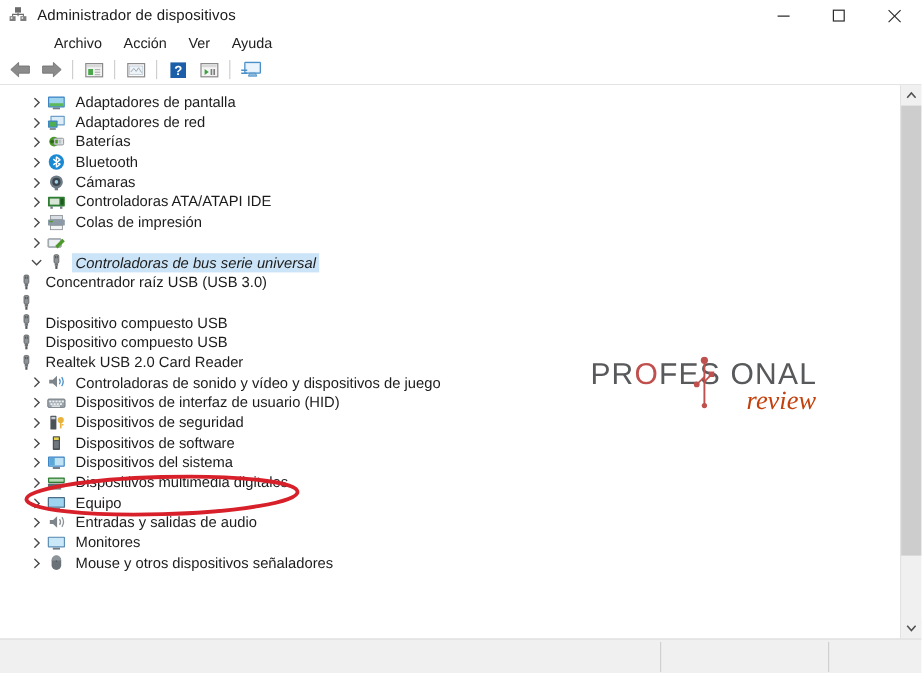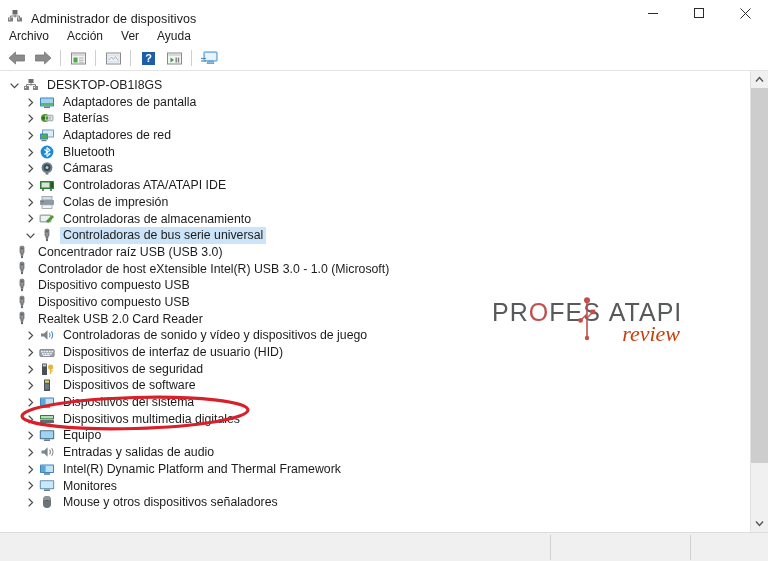--- a/index.html
+++ b/index.html
@@ -7,32 +7,32 @@
     width:768px;height:561px;overflow:hidden;
     font-family:"Liberation Sans","DejaVu Sans",sans-serif;
     background:#ffffff;color:#000;
     -webkit-font-smoothing:antialiased;
   }
   .window{position:relative;width:768px;height:561px;background:#ffffff;}
 
   
   .titlebar{
     position:absolute;left:0;top:0;width:768px;height:26px;
-    background:#ffffff;display:flex;align-items:flex-end;
+    background:#ffffff;display:flex;align-items:center;
   }
   .title-icon{width:18px;height:18px;margin-left:6px;margin-right:7px;flex:0 0 auto;position:relative;}
   .title-text{font-size:12.5px;color:#1a1a1a;letter-spacing:0.1px;}
   .win-buttons{position:absolute;right:0;top:0;height:26px;display:flex;}
   .win-btn{width:46px;height:26px;display:flex;align-items:center;justify-content:center;}
   .win-btn svg{display:block;}
 
   
   .menubar{
     position:absolute;left:0;top:26px;width:609px;height:20px;
-    display:flex;align-items:flex-start;background:#ffffff;
+    display:flex;align-items:flex-start;background:#ffffff;padding-left:36px;
   }
   .menu-item{font-size:12px;color:#222;padding:0 9px;line-height:20px;cursor:default;}
   .menu-item:first-child{padding-left:9px;}
 
   
   .toolbar{
     position:absolute;left:0;top:46px;width:768px;height:24px;
     background:#ffffff;display:flex;align-items:center;
   }
   .tb-sep{width:1px;height:16px;background:#cfcfcf;margin:0 4px;}
@@ -52,21 +52,21 @@
   .row{
     position:relative;height:16.7px;display:flex;align-items:center;
     white-space:nowrap;font-size:12.3px;color:#1c1c1c;
   }
   .row .chev{
     width:11px;height:11px;flex:0 0 auto;position:relative;margin-right:3px;
   }
   .row .chev svg{display:block;}
   .row .ico{width:16px;height:15px;flex:0 0 auto;margin-right:5px;position:relative;}
   .row .lbl{line-height:16.7px;padding:0 3px;}
-  .row.selected .lbl{background:#cce4f7;}
+  .row.selected .lbl{background:#cce4f7;font-style:italic;}
   .depth0{padding-left:9px;}
   .depth1{padding-left:25px;}
   .depth2{}
   .depth2 .chev{visibility:hidden;}
 
   
   .vscroll{
     position:absolute;right:0;top:71px;width:17px;height:461px;
     background:#f0f0f0;border-left:1px solid #e2e2e2;
   }
@@ -202,50 +202,48 @@
         <path d="M8 11 L13 11 L14 13.5 L7 13.5 Z" fill="#8fb9d9" stroke="#4a90c8" stroke-width="0.7"></path>
         <path d="M1 8.5 L6 8.5" stroke="#4a90c8" stroke-width="1.2"></path>
         <path d="M1 11 L6 11" stroke="#4a90c8" stroke-width="1.2"></path>
       </svg>
     </div>
   </div>
   <div class="toolbar-underline"></div>
 
   <div class="content">
     <div class="tree" id="tree-root">
-        <div class="row depth0">
-          <span class="chev">
-            <svg width="11" height="11" viewBox="0 0 11 11">
-              <path d="M2 4 L5.5 7.6 L9 4" stroke="#4a4a4a" stroke-width="1.15" fill="none" stroke-linecap="round"></path>
-            </svg>
-          </span>
-          <span class="ico"><svg width="16" height="15" viewBox="0 0 16 15">
-              <rect x="5.5" y="1" width="5" height="4" fill="#6f6f6f"></rect>
-              <rect x="7.6" y="5" width="0.8" height="2.6" fill="#6f6f6f"></rect>
-              <rect x="1" y="8" width="5" height="4" fill="#828282"></rect>
-              <rect x="10" y="8" width="5" height="4" fill="#828282"></rect>
-              <rect x="1.9" y="8.9" width="1.2" height="1.1" fill="#fff"></rect>
-              <rect x="10.9" y="8.9" width="1.2" height="1.1" fill="#fff"></rect>
-              <path d="M3.5 8 L3.5 6.6 L12.5 6.6 L12.5 8" stroke="#6f6f6f" stroke-width="0.9" fill="none"></path>
-            </svg></span>
-          <span class="lbl">DESKTOP-OB1I8GS</span>
-        </div>
         <div class="row depth1">
           <span class="chev">
             <svg width="11" height="11" viewBox="0 0 11 11">
               <path d="M4 2 L7.6 5.5 L4 9" stroke="#4a4a4a" stroke-width="1.15" fill="none" stroke-linecap="round"></path>
             </svg>
           </span>
           <span class="ico"><svg width="16" height="15" viewBox="0 0 16 15">
               <rect x="1" y="2.5" width="14" height="9" rx="0.8" fill="#3f84c4"></rect>
               <rect x="2" y="3.5" width="12" height="7" fill="#9fd4f0"></rect>
               <rect x="2" y="8" width="12" height="2.5" fill="#5cb85c"></rect>
               <rect x="5" y="11.5" width="6" height="1.6" fill="#6e7c88"></rect>
             </svg></span>
           <span class="lbl">Adaptadores de pantalla</span>
+        </div>
+        <div class="row depth1">
+          <span class="chev">
+            <svg width="11" height="11" viewBox="0 0 11 11">
+              <path d="M4 2 L7.6 5.5 L4 9" stroke="#4a4a4a" stroke-width="1.15" fill="none" stroke-linecap="round"></path>
+            </svg>
+          </span>
+          <span class="ico"><svg width="16" height="15" viewBox="0 0 16 15">
+              <rect x="3" y="1.5" width="12" height="8" rx="0.6" fill="#6d9fc9"></rect>
+              <rect x="4" y="2.5" width="10" height="6" fill="#dcedf8"></rect>
+              <rect x="1" y="5.5" width="8" height="6" rx="0.6" fill="#3f84c4"></rect>
+              <rect x="2" y="6.5" width="6" height="4" fill="#4fae4f"></rect>
+              <rect x="2.5" y="11.8" width="5" height="1.4" fill="#6e7c88"></rect>
+            </svg></span>
+          <span class="lbl">Adaptadores de red</span>
         </div>
         <div class="row depth1">
           <span class="chev">
             <svg width="11" height="11" viewBox="0 0 11 11">
               <path d="M4 2 L7.6 5.5 L4 9" stroke="#4a4a4a" stroke-width="1.15" fill="none" stroke-linecap="round"></path>
             </svg>
           </span>
           <span class="ico"><svg width="16" height="15" viewBox="0 0 16 15">
               <path d="M2 7 a4 4 0 0 1 8 0 a4 4 0 0 1 -8 0" fill="#4c9a2a"></path>
               <rect x="6" y="4.2" width="8" height="5.6" rx="1" fill="#dfe3e6" stroke="#8b9196" stroke-width="0.8"></rect>
@@ -255,35 +253,20 @@
             </svg></span>
           <span class="lbl">Baterías</span>
         </div>
         <div class="row depth1">
           <span class="chev">
             <svg width="11" height="11" viewBox="0 0 11 11">
               <path d="M4 2 L7.6 5.5 L4 9" stroke="#4a4a4a" stroke-width="1.15" fill="none" stroke-linecap="round"></path>
             </svg>
           </span>
           <span class="ico"><svg width="16" height="15" viewBox="0 0 16 15">
-              <rect x="3" y="1.5" width="12" height="8" rx="0.6" fill="#6d9fc9"></rect>
-              <rect x="4" y="2.5" width="10" height="6" fill="#dcedf8"></rect>
-              <rect x="1" y="5.5" width="8" height="6" rx="0.6" fill="#3f84c4"></rect>
-              <rect x="2" y="6.5" width="6" height="4" fill="#4fae4f"></rect>
-              <rect x="2.5" y="11.8" width="5" height="1.4" fill="#6e7c88"></rect>
-            </svg></span>
-          <span class="lbl">Adaptadores de red</span>
-        </div>
-        <div class="row depth1">
-          <span class="chev">
-            <svg width="11" height="11" viewBox="0 0 11 11">
-              <path d="M4 2 L7.6 5.5 L4 9" stroke="#4a4a4a" stroke-width="1.15" fill="none" stroke-linecap="round"></path>
-            </svg>
-          </span>
-          <span class="ico"><svg width="16" height="15" viewBox="0 0 16 15">
               <circle cx="8" cy="7" r="6.4" fill="#1a8ad4"></circle>
               <path d="M8 2.6 L11 5.2 L5.4 9.4 M8 11.4 L11 8.8 L5.4 4.6" stroke="#fff" stroke-width="1.2" fill="none" stroke-linejoin="round"></path>
               <line x1="8" y1="2.6" x2="8" y2="11.4" stroke="#fff" stroke-width="1.2"></line>
             </svg></span>
           <span class="lbl">Bluetooth</span>
         </div>
         <div class="row depth1">
           <span class="chev">
             <svg width="11" height="11" viewBox="0 0 11 11">
               <path d="M4 2 L7.6 5.5 L4 9" stroke="#4a4a4a" stroke-width="1.15" fill="none" stroke-linecap="round"></path>
@@ -330,21 +313,20 @@
           <span class="chev">
             <svg width="11" height="11" viewBox="0 0 11 11">
               <path d="M4 2 L7.6 5.5 L4 9" stroke="#4a4a4a" stroke-width="1.15" fill="none" stroke-linecap="round"></path>
             </svg>
           </span>
           <span class="ico"><svg width="16" height="15" viewBox="0 0 16 15">
               <rect x="1" y="4" width="11" height="7" rx="0.6" fill="#bfc7cd" stroke="#7d858b" stroke-width="0.7"></rect>
               <rect x="2" y="5" width="9" height="5" fill="#eef1f3"></rect>
               <path d="M7 10 L13 4 L15 6 L9 12 Z" fill="#4c9a2a"></path>
             </svg></span>
-          <span class="lbl">Controladoras de almacenamiento</span>
         </div>
         <div class="row depth1 selected">
           <span class="chev">
             <svg width="11" height="11" viewBox="0 0 11 11">
               <path d="M2 4 L5.5 7.6 L9 4" stroke="#4a4a4a" stroke-width="1.15" fill="none" stroke-linecap="round"></path>
             </svg>
           </span>
           <span class="ico"><svg width="16" height="15" viewBox="0 0 16 15">
               <rect x="6" y="1.2" width="4" height="7.2" rx="1.2" fill="#8e9295" stroke="#5f6365" stroke-width="0.7"></rect>
               <rect x="6.9" y="2.4" width="0.9" height="1.9" fill="#54585a"></rect>
@@ -367,21 +349,20 @@
         </div>
         <div class="row depth2">
           <span class="chev"></span>
           <span class="ico"><svg width="16" height="15" viewBox="0 0 16 15">
               <rect x="6" y="1.2" width="4" height="7.2" rx="1.2" fill="#8e9295" stroke="#5f6365" stroke-width="0.7"></rect>
               <rect x="6.9" y="2.4" width="0.9" height="1.9" fill="#54585a"></rect>
               <rect x="8.3" y="2.4" width="0.9" height="1.9" fill="#54585a"></rect>
               <rect x="6.6" y="8.4" width="2.8" height="2.1" fill="#6f7376"></rect>
               <rect x="7.1" y="10.5" width="1.8" height="2.6" fill="#54585a"></rect>
             </svg></span>
-          <span class="lbl">Controlador de host eXtensible Intel(R) USB 3.0 - 1.0 (Microsoft)</span>
         </div>
         <div class="row depth2">
           <span class="chev"></span>
           <span class="ico"><svg width="16" height="15" viewBox="0 0 16 15">
               <rect x="6" y="1.2" width="4" height="7.2" rx="1.2" fill="#8e9295" stroke="#5f6365" stroke-width="0.7"></rect>
               <rect x="6.9" y="2.4" width="0.9" height="1.9" fill="#54585a"></rect>
               <rect x="8.3" y="2.4" width="0.9" height="1.9" fill="#54585a"></rect>
               <rect x="6.6" y="8.4" width="2.8" height="2.1" fill="#6f7376"></rect>
               <rect x="7.1" y="10.5" width="1.8" height="2.6" fill="#54585a"></rect>
             </svg></span>
@@ -525,34 +506,20 @@
             </svg></span>
           <span class="lbl">Entradas y salidas de audio</span>
         </div>
         <div class="row depth1">
           <span class="chev">
             <svg width="11" height="11" viewBox="0 0 11 11">
               <path d="M4 2 L7.6 5.5 L4 9" stroke="#4a4a4a" stroke-width="1.15" fill="none" stroke-linecap="round"></path>
             </svg>
           </span>
           <span class="ico"><svg width="16" height="15" viewBox="0 0 16 15">
-              <rect x="1" y="2.5" width="14" height="8.5" rx="0.8" fill="#3f84c4"></rect>
-              <rect x="2" y="3.5" width="12" height="6.5" fill="#bfe2f5"></rect>
-              <rect x="2" y="3.5" width="4.6" height="6.5" fill="#5ba7d8"></rect>
-              <rect x="5" y="11.2" width="6" height="1.6" fill="#6e7c88"></rect>
-            </svg></span>
-          <span class="lbl">Intel(R) Dynamic Platform and Thermal Framework</span>
-        </div>
-        <div class="row depth1">
-          <span class="chev">
-            <svg width="11" height="11" viewBox="0 0 11 11">
-              <path d="M4 2 L7.6 5.5 L4 9" stroke="#4a4a4a" stroke-width="1.15" fill="none" stroke-linecap="round"></path>
-            </svg>
-          </span>
-          <span class="ico"><svg width="16" height="15" viewBox="0 0 16 15">
               <rect x="0.8" y="2.2" width="14.4" height="9" rx="0.8" fill="#5f8fb5"></rect>
               <rect x="1.8" y="3.2" width="12.4" height="7" fill="#cbe8f8"></rect>
               <rect x="5" y="11.4" width="6" height="1.6" fill="#6e7c88"></rect>
             </svg></span>
           <span class="lbl">Monitores</span>
         </div>
         <div class="row depth1">
           <span class="chev">
             <svg width="11" height="11" viewBox="0 0 11 11">
               <path d="M4 2 L7.6 5.5 L4 9" stroke="#4a4a4a" stroke-width="1.15" fill="none" stroke-linecap="round"></path>
@@ -561,21 +528,21 @@
           <span class="ico"><svg width="16" height="15" viewBox="0 0 16 15">
               <path d="M4 5 a4 4 0 0 1 8 0 v4 a4 4 0 0 1 -8 0 Z" fill="#6b7379"></path>
               <line x1="8" y1="1.4" x2="8" y2="6" stroke="#3c4246" stroke-width="1"></line>
               <path d="M4 5 a4 4 0 0 1 8 0 Z" fill="#8d959b"></path>
             </svg></span>
           <span class="lbl">Mouse y otros dispositivos señaladores</span>
         </div>
       </div>
 
     <div class="watermark">
-      <div class="wm-top"><span>PR</span><span class="wm-o">O</span><span>FES</span><span style="opacity:0">I</span><span>ATAPI</span></div>
+      <div class="wm-top"><span>PR</span><span class="wm-o">O</span><span>FES</span><span style="opacity:0">I</span><span>ONAL</span></div>
       <svg class="wm-usb" width="22" height="46" viewBox="0 0 22 46">
         <line x1="11" y1="4" x2="11" y2="40" stroke="#c0504d" stroke-width="1.6"></line>
         <circle cx="11" cy="3.2" r="3" fill="#c0504d"></circle>
         <line x1="11" y1="17" x2="5" y2="23" stroke="#c0504d" stroke-width="1.4"></line>
         <line x1="11" y1="21" x2="17" y2="15" stroke="#c0504d" stroke-width="1.4"></line>
         <circle cx="4.6" cy="23.4" r="2.4" fill="#c0504d"></circle>
         <rect x="14.6" y="12.6" width="4.6" height="4.6" fill="#c0504d"></rect>
         <circle cx="11" cy="41" r="2.2" fill="#c0504d"></circle>
       </svg>
       <div class="wm-bottom">review</div>

